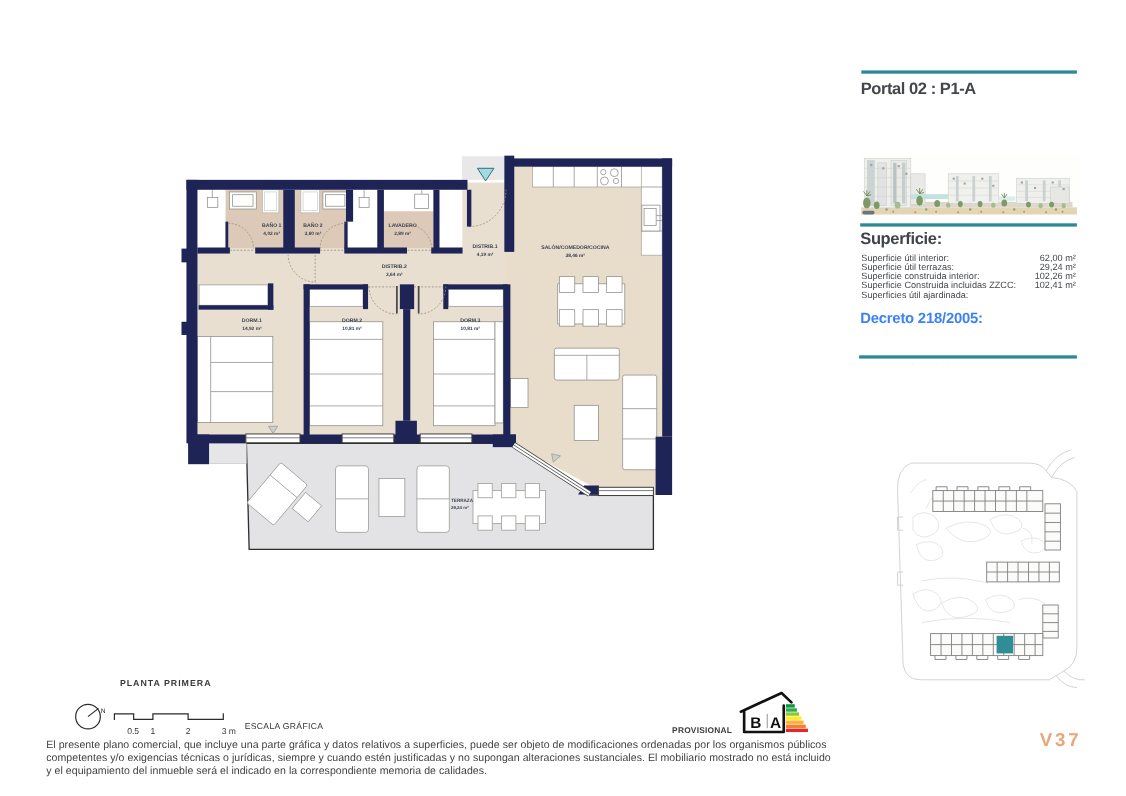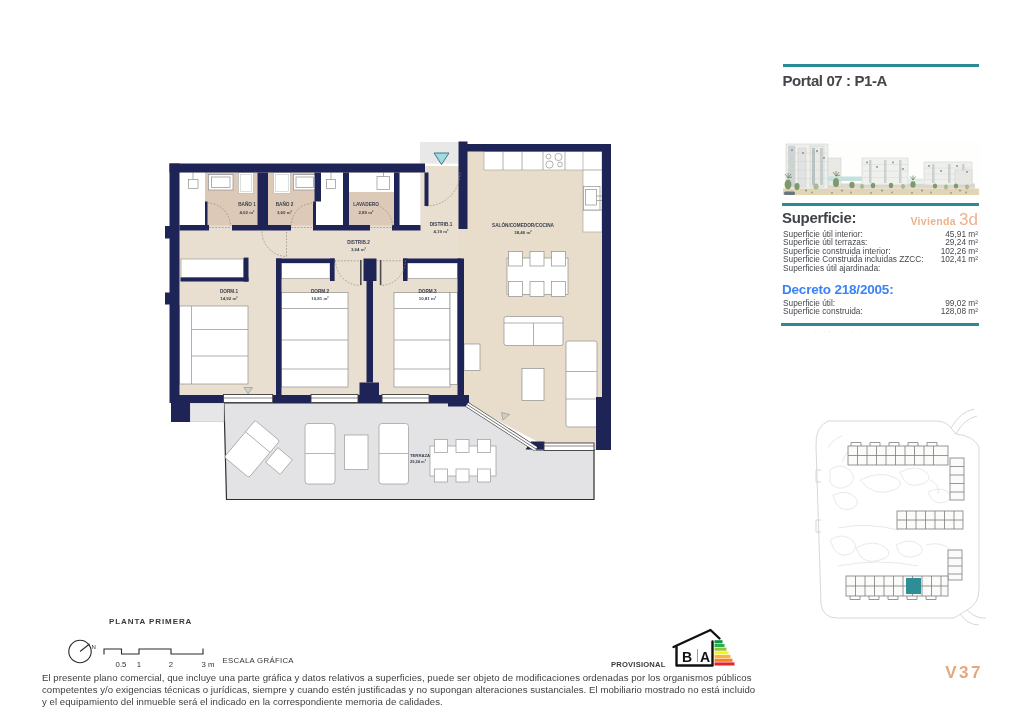--- a/index.html
+++ b/index.html
@@ -518,42 +518,37 @@
 
 <rect x="906" y="578" width="15" height="16" fill="#2f8d95"></rect>
 
 <text x="983" y="678" font-size="17" font-weight="bold" letter-spacing="2.5" fill="#e8a67c" text-anchor="end">V37</text>
 </g>
 
 </svg>
 
 <div class="abs teal" style="left:783px;top:64px;width:196px;height:2.5px"></div>
 
-<div class="abs" style="left:782.5px;top:71.5px;font-size:15px;font-weight:bold;color:#43474b;letter-spacing:-0.4px">Portal 07 : P1-A</div>
+<div class="abs" style="left:782.5px;top:71.5px;font-size:15px;font-weight:bold;color:#43474b;letter-spacing:-0.4px">Portal 02 : P1-A</div>
 
 <div class="abs teal" style="left:782px;top:202.5px;width:197px;height:3px"></div>
 
 <div class="abs" style="left:782px;top:208.5px;font-size:15px;font-weight:bold;color:#3f4347;letter-spacing:-0.3px">Superficie:</div>
 
-<div class="abs" style="left:782px;top:209.5px;width:196px;text-align:right;color:#edb28c;font-weight:bold;font-size:10.5px;letter-spacing:0.3px">Vivienda <span style="font-size:17px;font-weight:normal;letter-spacing:0px">3d</span></div>
 
 <div class="abs" style="left:783px;top:229.5px;width:195px;font-size:8.3px;line-height:8.55px;color:#45484d">
-<div>Superficie útil interior:<span style="float:right">45,91 m²</span></div>
+<div>Superficie útil interior:<span style="float:right">62,00 m²</span></div>
 <div>Superficie útil terrazas:<span style="float:right">29,24 m²</span></div>
 <div>Superficie construida interior:<span style="float:right">102,26 m²</span></div>
 <div>Superficie Construida incluidas ZZCC:<span style="float:right">102,41 m²</span></div>
 <div>Superficies útil ajardinada:</div>
 </div>
 
 <div class="abs" style="left:782px;top:281.5px;font-size:13.5px;font-weight:bold;color:#3b82f6;letter-spacing:-0.2px">Decreto 218/2005:</div>
 
-<div class="abs" style="left:783px;top:298.5px;width:195px;font-size:8.3px;line-height:8.55px;color:#45484d">
-<div>Superficie útil:<span style="float:right">99,02 m²</span></div>
-<div>Superficie construida:<span style="float:right">128,08 m²</span></div>
-</div>
 
 <div class="abs teal" style="left:781px;top:322.5px;width:198px;height:3px"></div>
 
 <div class="abs" style="left:815px;top:328px;font-size:5px;color:#b5b5b5;letter-spacing:3px">·&nbsp;··&nbsp;&nbsp;&nbsp;&nbsp;·&nbsp;·</div>
 
 <div class="abs" style="left:42px;top:672px;width:760px;font-size:9.6px;line-height:12.1px;color:#3f3f3f;letter-spacing:0.05px">
 El presente plano comercial, que incluye una parte gráfica y datos relativos a superficies, puede ser objeto de modificaciones ordenadas por los organismos públicos<br>
 competentes y/o exigencias técnicas o jurídicas, siempre y cuando estén justificadas y no supongan alteraciones sustanciales. El mobiliario mostrado no está incluido<br>
 y el equipamiento del inmueble será el indicado en la correspondiente memoria de calidades.
 </div>

